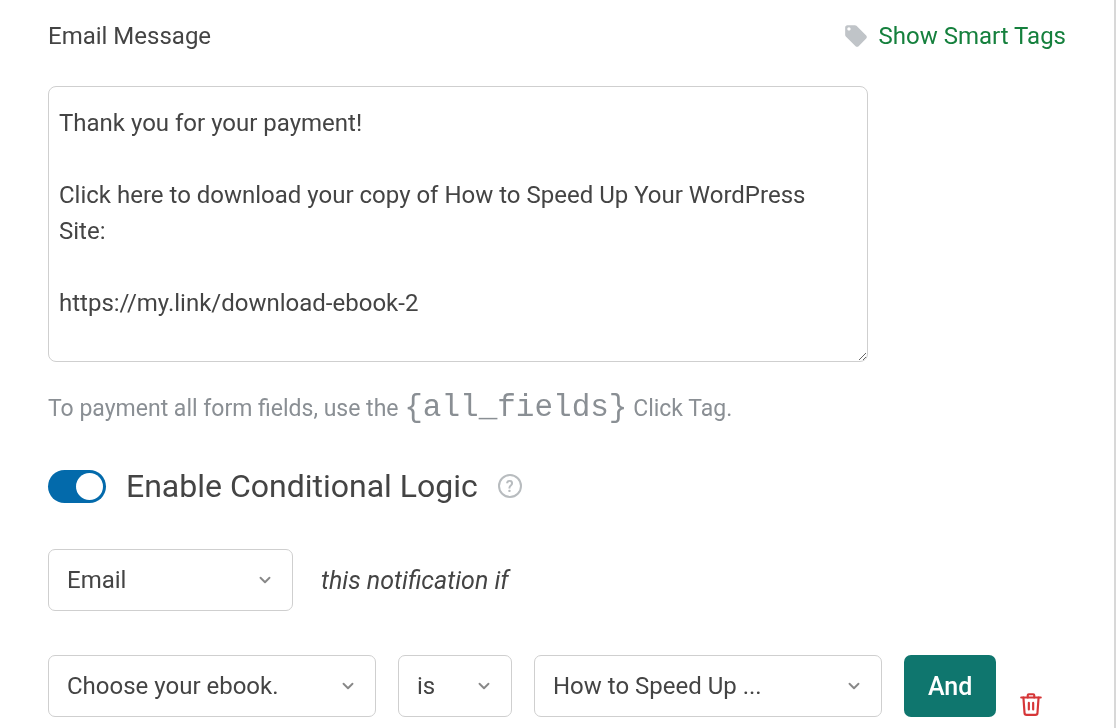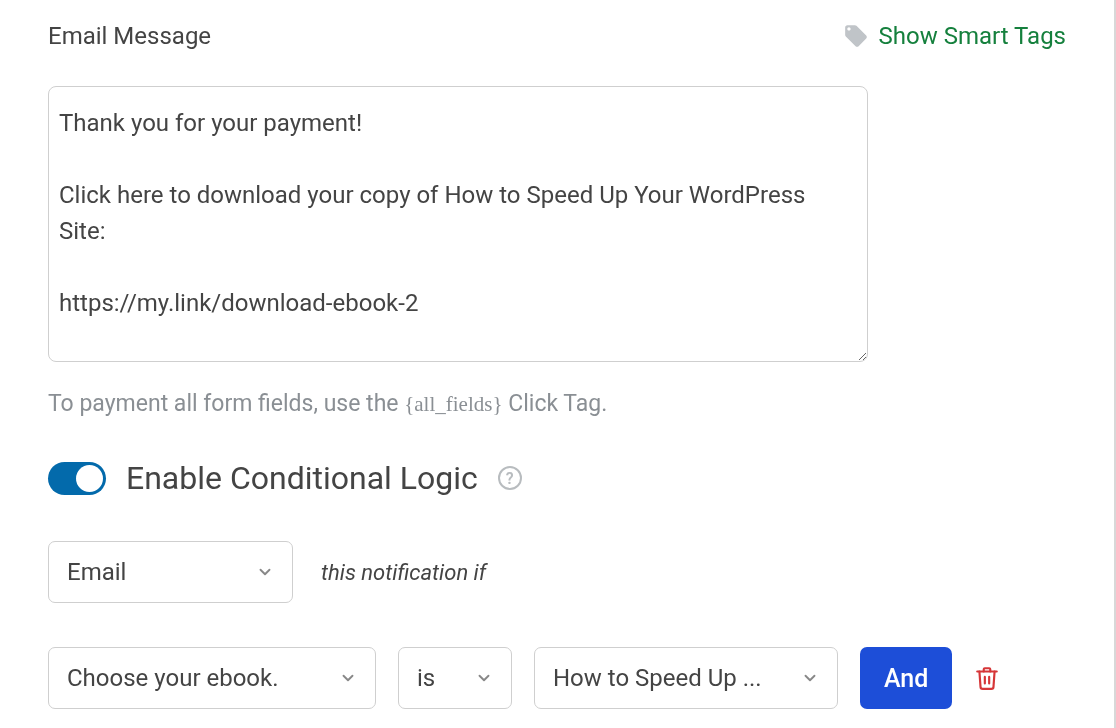--- a/index.html
+++ b/index.html
@@ -57,22 +57,22 @@
     color: #444;
     resize: both;
     outline: none;
   }
   .hint {
     color: #8a8f94;
     font-size: 23px;
     margin-bottom: 42px;
   }
   .hint code {
-    font-family: Liberation Serif, serif;
-    font-size: 21px;
+    font-family: Liberation Mono, monospace;
+    font-size: 31px;
     color: #8a8f94;
   }
   .toggle-row {
     display: flex;
     align-items: center;
     gap: 20px;
     margin-bottom: 44px;
   }
   .toggle {
     width: 58px;
@@ -127,34 +127,34 @@
   }
   .select .caret {
     width: 18px;
     height: 18px;
     display: inline-flex;
     margin-left: 14px;
   }
   .italic-text {
     font-style: italic;
     color: #444;
-    font-size: 22px;
+    font-size: 25px;
   }
   .condition-row {
     display: flex;
-    align-items: center;
+    align-items: flex-end;
     gap: 22px;
   }
   .btn-primary {
     display: inline-flex;
     align-items: center;
     justify-content: center;
     height: 62px;
     padding: 0 24px;
-    background: #1d4ed8;
+    background: #0f766e;
     color: #fff;
     border-radius: 7px;
     font-size: 25px;
     font-weight: 500;
     cursor: pointer;
   }
   .trash-icon {
     width: 26px;
     height: 26px;
     display: inline-flex;
@@ -228,21 +228,21 @@
 
     <div class="select" style="width:114px;">
       <span class="ellipsize">is</span>
       <span class="caret">
         <svg viewBox="0 0 24 24" fill="none" stroke="#888" stroke-width="2.5" stroke-linecap="round" stroke-linejoin="round">
             <polyline points="6 9 12 15 18 9"></polyline>
           </svg>
       </span>
     </div>
 
-    <div class="select" style="width:304px;">
+    <div class="select" style="width:348px;">
       <span class="ellipsize">How to Speed Up ...</span>
       <span class="caret">
         <svg viewBox="0 0 24 24" fill="none" stroke="#888" stroke-width="2.5" stroke-linecap="round" stroke-linejoin="round">
             <polyline points="6 9 12 15 18 9"></polyline>
           </svg>
       </span>
     </div>
 
     <div class="btn-primary">
       <span>And</span>

